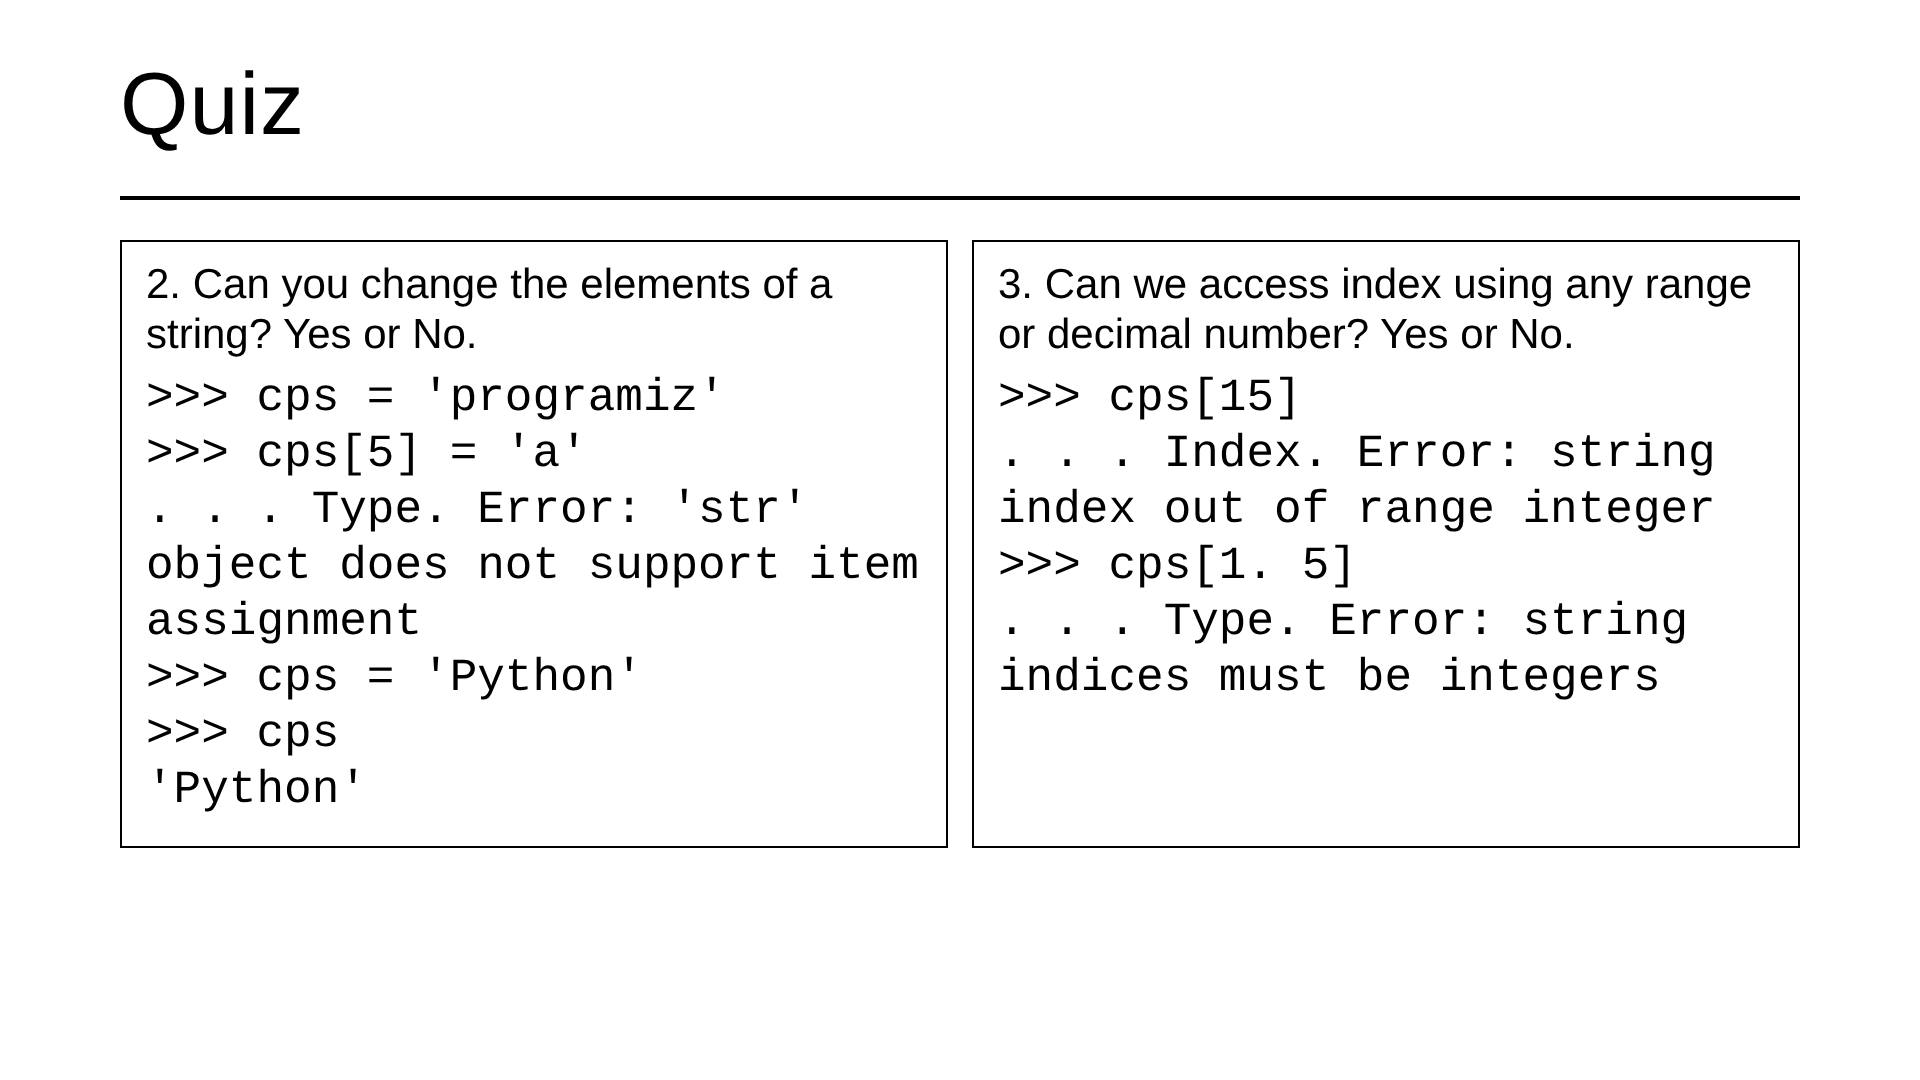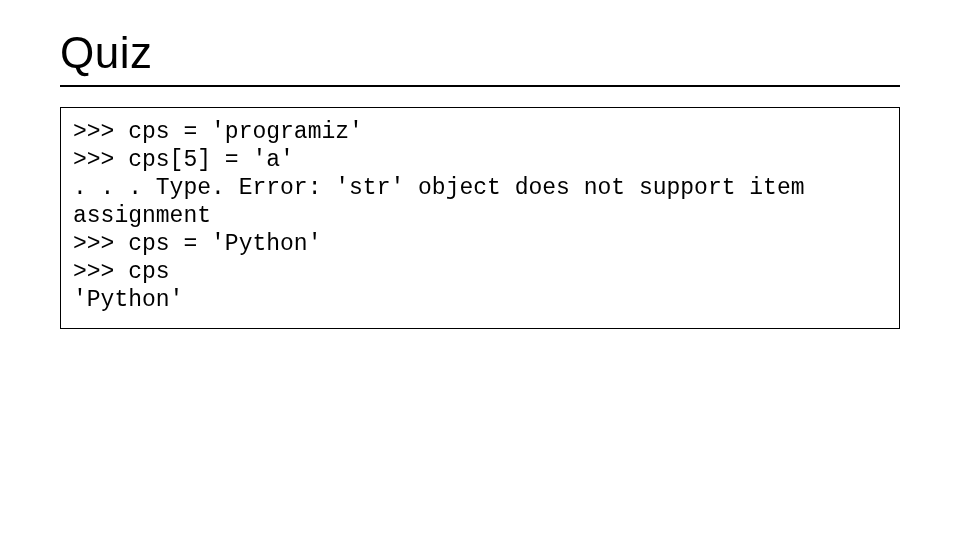--- a/index.html
+++ b/index.html
@@ -14,21 +14,21 @@
   .slide {
     box-sizing: border-box;
     width: 960px;
     height: 540px;
     padding: 28px 60px 20px 60px;
     position: relative;
   }
   .title {
     font-size: 44px;
     font-weight: 400;
-    margin: 0 0 7px 0;
+    margin: 0 0 20px 0;
     letter-spacing: 0.5px;
   }
   .rule {
     border: none;
     border-top: 2px solid #000;
     margin: 0 0 20px 0;
   }
   .columns {
     display: flex;
     gap: 12px;
@@ -54,23 +54,31 @@
 </style>
 </head>
 <body>
 
 <div class="slide">
   <h1 class="title">Quiz</h1>
   <hr class="rule">
   <div class="columns">
 
     <div class="card">
+      <p class="question">2. Can you change the elements of a string? Yes or No.</p>
       <div class="code">&gt;&gt;&gt; cps = 'programiz'
 &gt;&gt;&gt; cps[5] = 'a'
 . . . Type. Error: 'str' object does not support item assignment
 &gt;&gt;&gt; cps = 'Python'
 &gt;&gt;&gt; cps
 'Python'</div>
     </div>
 
+    <div class="card">
+      <p class="question">3. Can we access index using any range or decimal number? Yes or No.</p>
+      <div class="code">&gt;&gt;&gt; cps[15]
+. . . Index. Error: string index out of range integer
+&gt;&gt;&gt; cps[1. 5]
+. . . Type. Error: string indices must be integers</div>
+    </div>
 
   </div>
 </div>
 
 </body></html>

